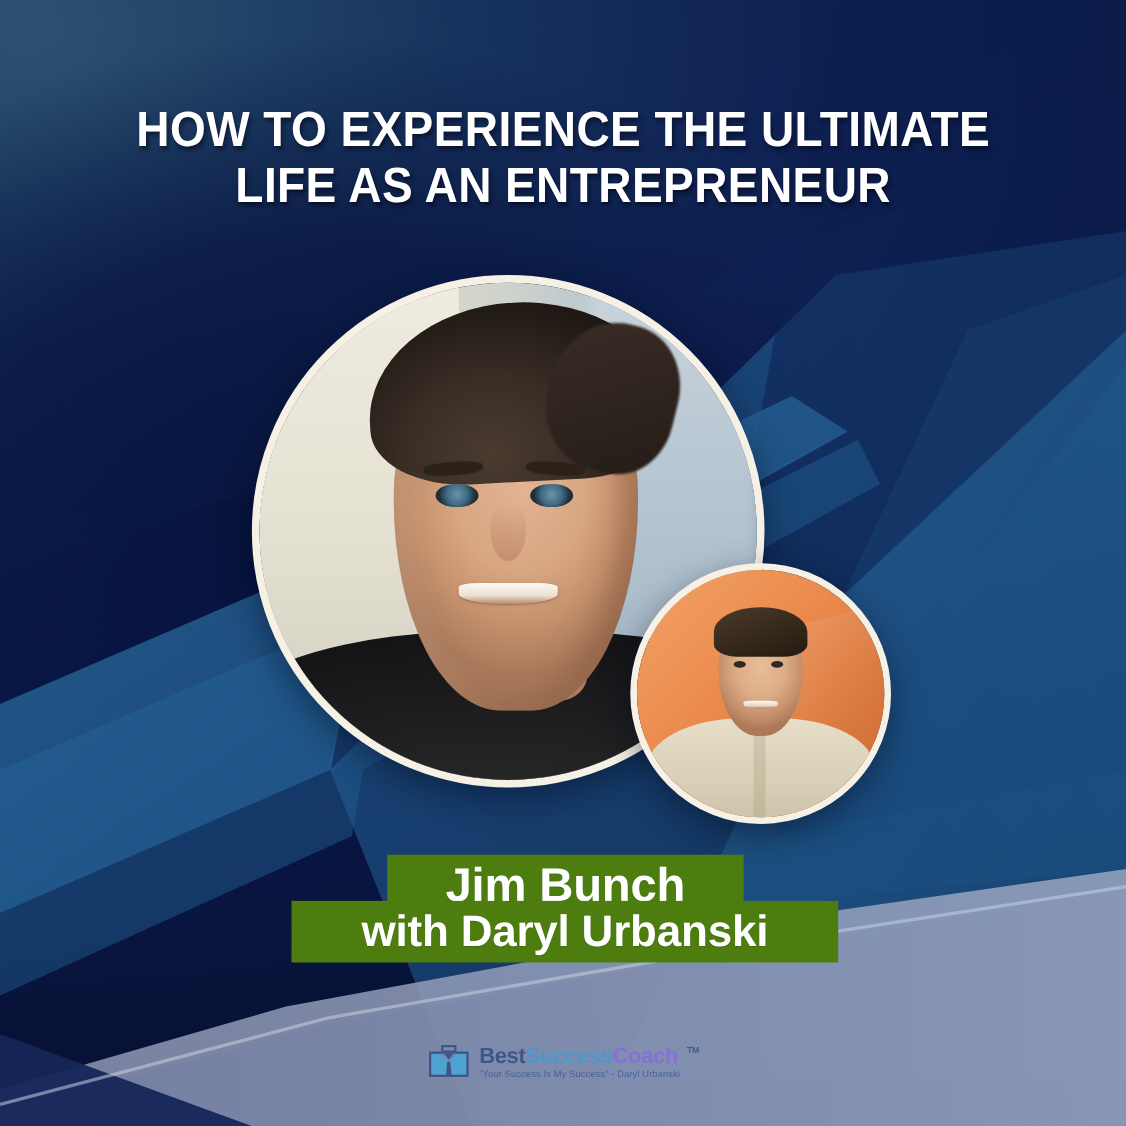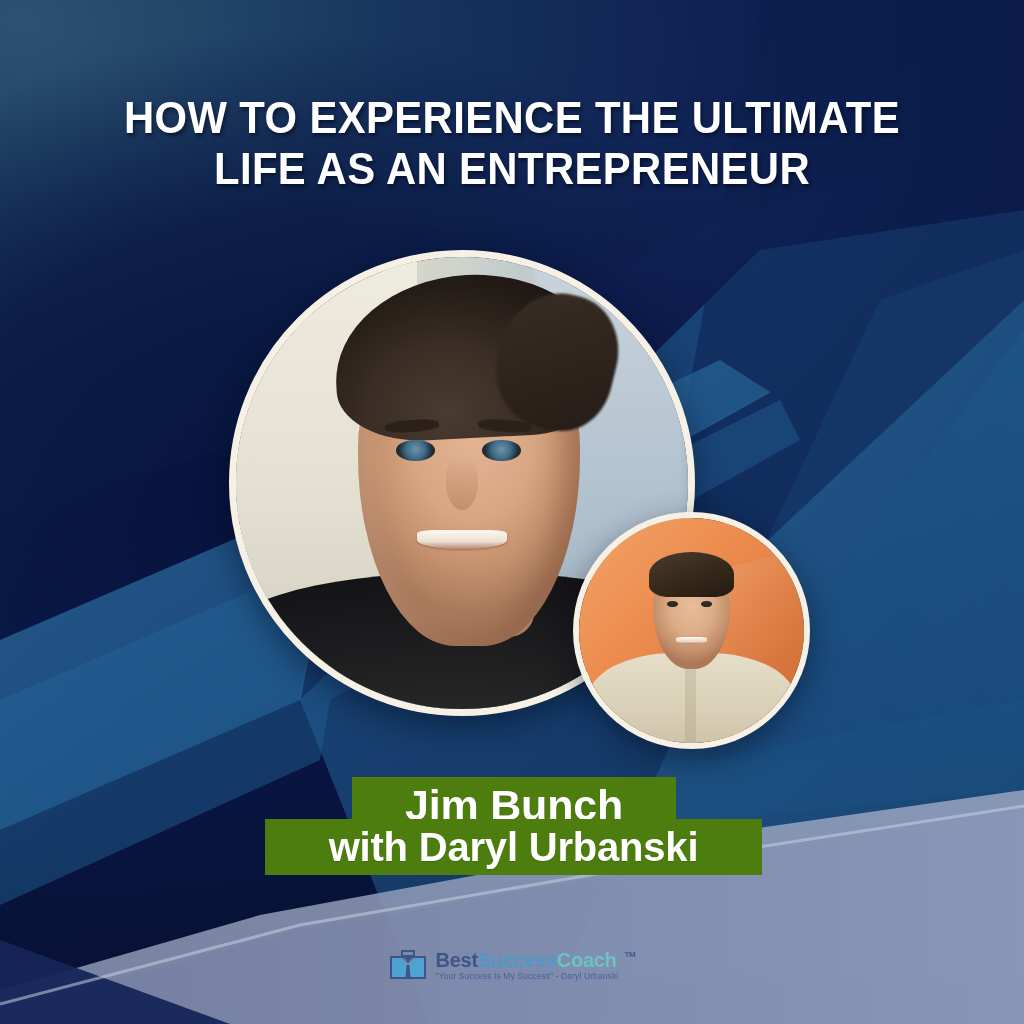--- a/index.html
+++ b/index.html
@@ -130,21 +130,21 @@
   .logo{
     position:absolute;left:0;right:0;bottom:44px;
     display:flex;align-items:center;justify-content:center;gap:9px;
     opacity:.58;
   }
   .logo-mark{position:relative;width:38px;height:30px;flex:none;}
   .logo-text{position:relative;display:flex;flex-direction:column;line-height:1;}
   .logo-word{font-size:20px;font-weight:700;letter-spacing:-.3px;display:flex;align-items:flex-start;}
   .lw-best{color:#14306b;}
   .lw-business{color:#2ba2dd;}
-  .lw-coach{color:#5eead4;}
+  .lw-coach{color:#8b5cf6;}
   .lw-tm{font-size:8px;color:#14306b;margin-left:8px;margin-top:1px;}
   .logo-tag{font-size:8.5px;color:#20418a;letter-spacing:.1px;margin-top:2px;}
 </style>
 </head>
 <body>
 
 <div class="stage">
 
   <div class="bg-base"></div>
   <div class="bg-navy-core"></div>

